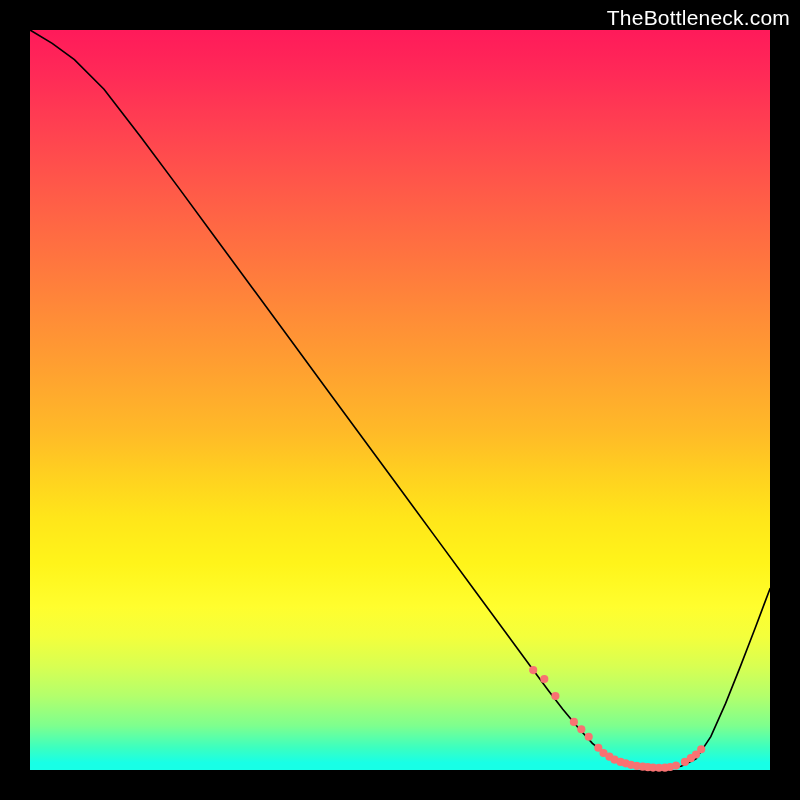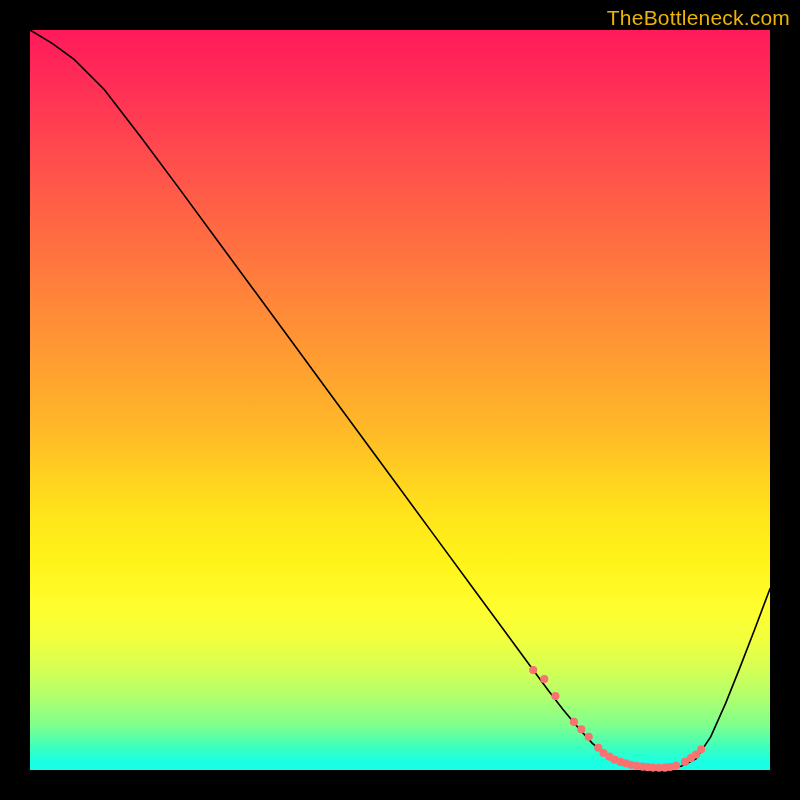--- a/index.html
+++ b/index.html
@@ -4,21 +4,21 @@
 <style>
   * { margin: 0; padding: 0; box-sizing: border-box; }
   html, body { width: 800px; height: 800px; background: #000; overflow: hidden; }
   .container { position: relative; width: 800px; height: 800px; }
   .attribution {
     position: absolute;
     top: 6px;
     right: 10px;
     font-family: Arial, Helvetica, sans-serif;
     font-size: 21px;
-    color: #eab308;
+    color: #ffffff;
     font-weight: 500;
     letter-spacing: 0.2px;
   }
   .plot-area {
     position: absolute;
     left: 30px;
     top: 30px;
     width: 740px;
     height: 740px;
     background: linear-gradient(to bottom,

